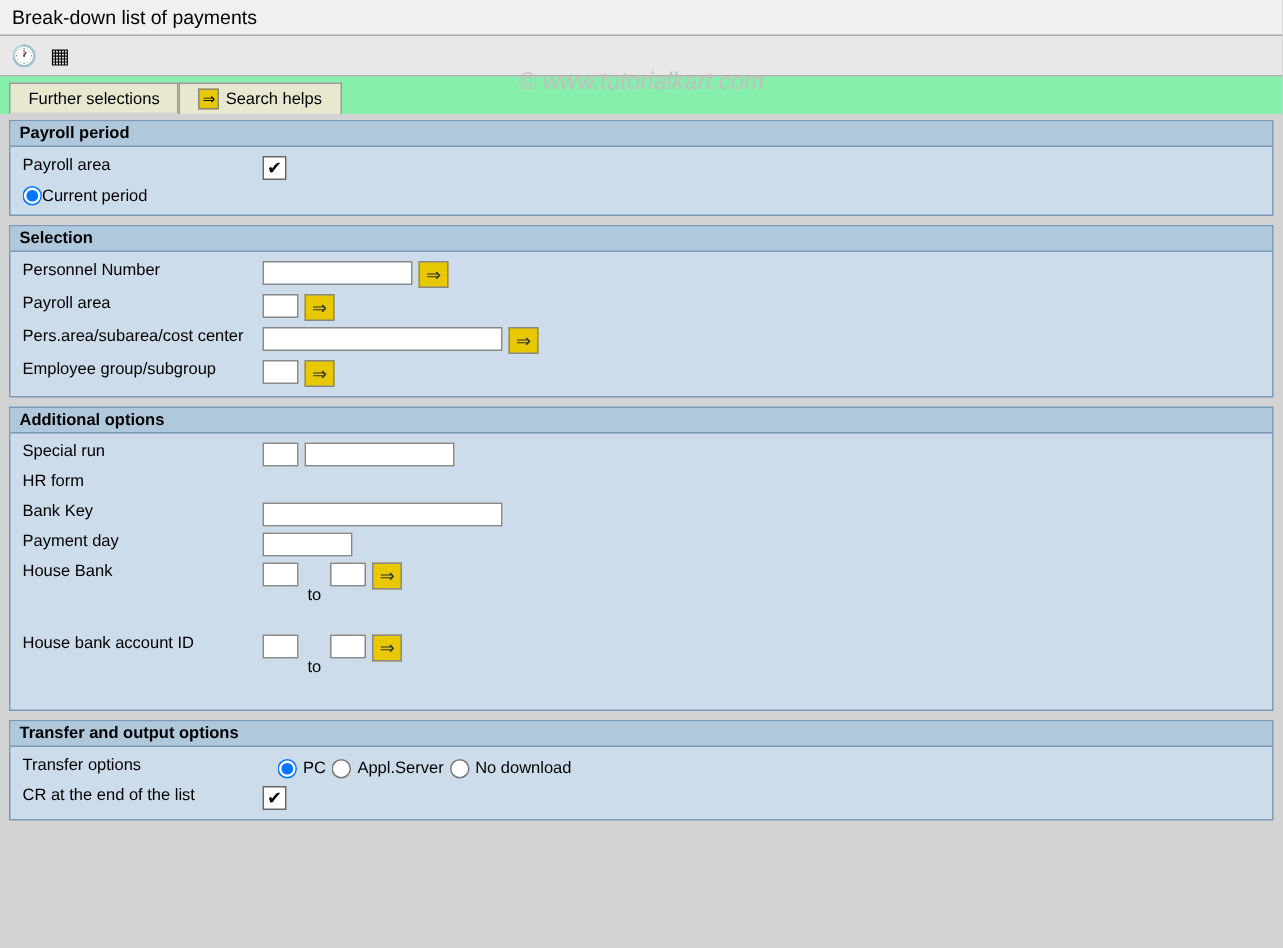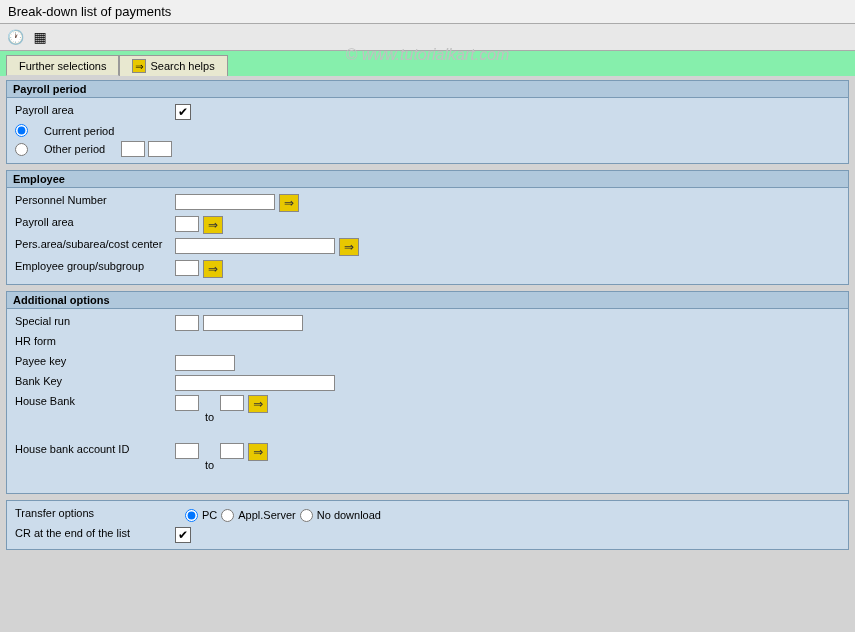--- a/index.html
+++ b/index.html
@@ -137,21 +137,21 @@
     .radio-group {
       display: flex;
       align-items: center;
       gap: 4px;
       padding-left: 10px;
     }
     .radio-row {
       padding: 2px 0;
       display: flex;
       align-items: center;
-      gap: 16px;
+      gap: 0;
     }
     .period-inputs {
       display: flex;
       gap: 3px;
     }
     .checkbox-icon {
       width: 16px;
       height: 16px;
       border: 1px solid #666;
       background: #fff;
@@ -202,34 +202,26 @@
     </div>
     <div class="section-body">
       <div class="form-row">
         <span class="form-label">Payroll area</span>
         <span class="checkbox-icon">✔</span>
       </div>
       <div class="radio-row">
         <input type="radio" name="period" checked="" style="">
         <label>Current period</label>
       </div>
-      <div class="radio-row">
-        <input type="radio" name="period" style="">
-        <label>Other period</label>
-        <span class="period-inputs">
-          <input type="text" class="form-input input-xs" value="" style="">
-          <input type="text" class="form-input input-xs" value="" style="">
-        </span>
-      </div>
     </div>
   </div>
 
   <div class="section">
     <div class="section-title">
-      <span>Employee</span>
+      <span>Selection</span>
     </div>
     <div class="section-body">
 
       <div class="form-row">
         <span class="form-label">Personnel Number</span>
         <input type="text" class="form-input input-md" value="" style="">
         <button class="arrow-btn"></button>
       </div>
 
       <div class="form-row">
@@ -263,50 +255,53 @@
         <div class="inline-group">
           <input type="text" class="form-input input-xs" value="" style="">
           <input type="text" class="form-input input-md" value="" style="">
         </div>
       </div>
 
       <div class="form-row">
         <span class="form-label">HR form</span>
       </div>
 
-      <div class="form-row">
-        <span class="form-label">Payee key</span>
-        <input type="text" class="form-input input-sm" value="" style="">
-      </div>
 
       <div class="form-row">
         <span class="form-label">Bank Key</span>
         <input type="text" class="form-input input-lg" value="" style="">
       </div>
 
+      <div class="form-row">
+        <span class="form-label">Payment day</span>
+        <input type="text" class="form-input input-sm" value="" style="">
+      </div>
 
       <div class="form-row">
         <span class="form-label">House Bank</span>
         <input type="text" class="form-input input-xs" value="" style="">
         <span class="to-label">to</span>
         <input type="text" class="form-input input-xs" value="" style="">
         <button class="arrow-btn"></button>
       </div>
 
       <div class="form-row">
         <span class="form-label">House bank account ID</span>
         <input type="text" class="form-input input-xs" value="" style="">
         <span class="to-label">to</span>
         <input type="text" class="form-input input-xs" value="" style="">
         <button class="arrow-btn"></button>
       </div>
     </div>
   </div>
 
   <div class="section">
+    <div class="section-title">
+      <span>Transfer and output options</span>
+    </div>
     <div class="section-body">
       <div class="form-row">
         <span class="form-label">Transfer options</span>
         <div class="radio-group">
           <input type="radio" name="transfer" checked="" style="">
           <label>PC</label>
           <input type="radio" name="transfer" style="">
           <label>Appl.Server</label>
           <input type="radio" name="transfer" style="">
           <label>No download</label>

